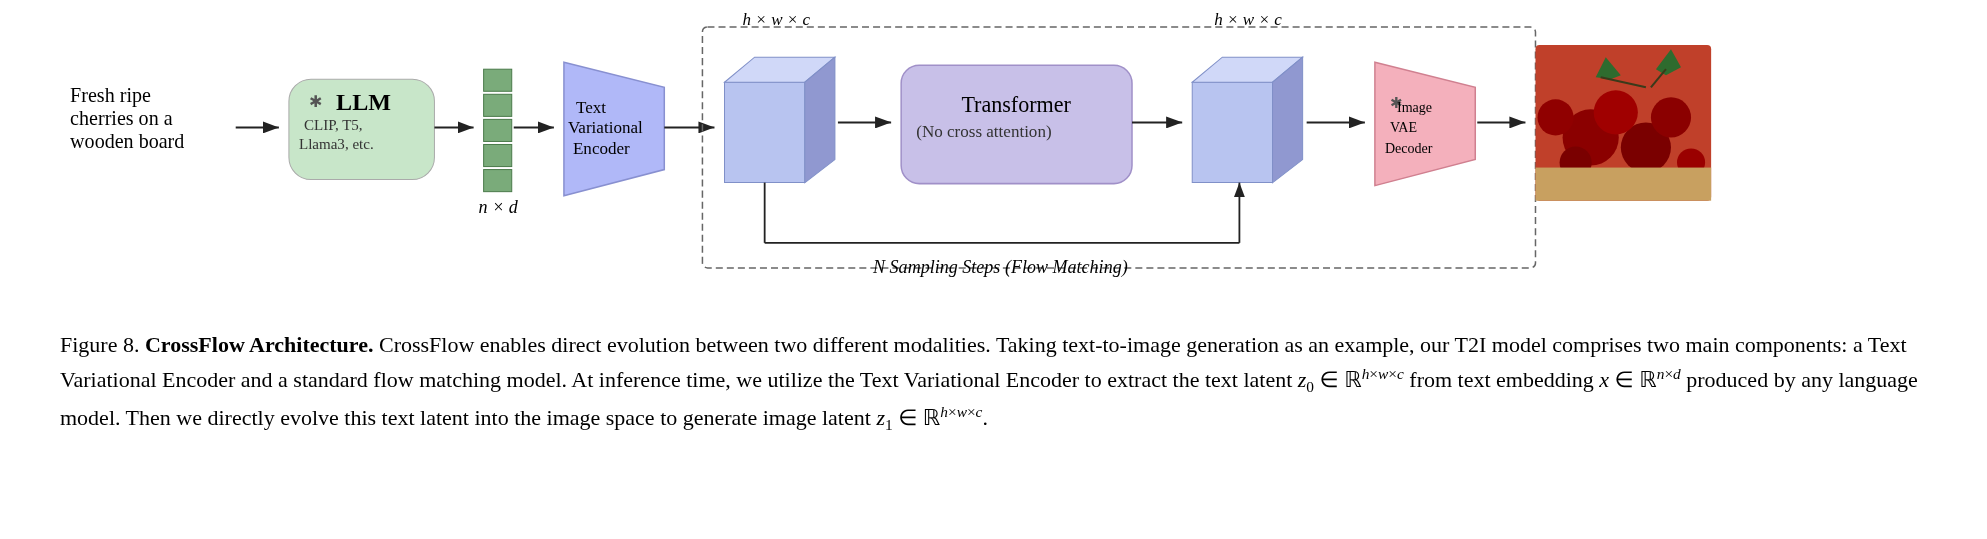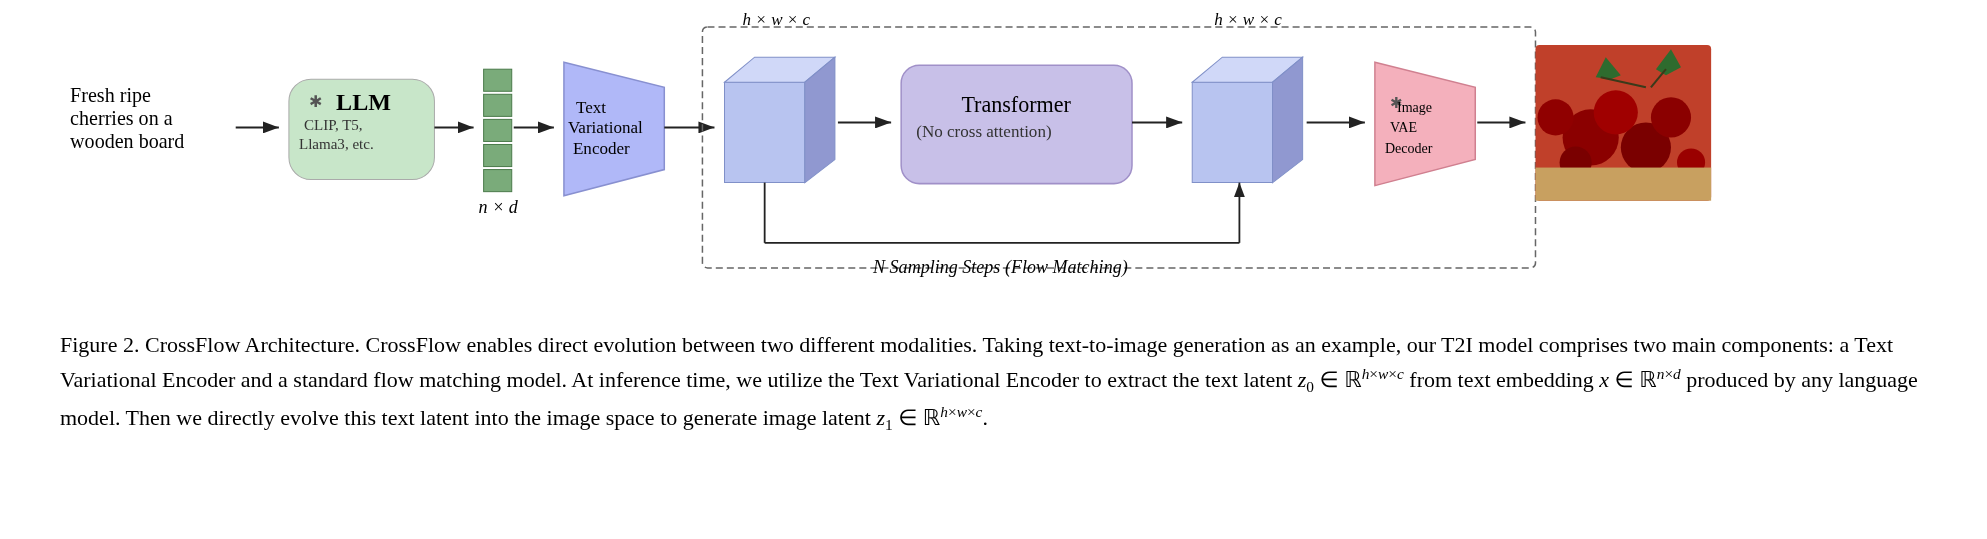--- a/index.html
+++ b/index.html
@@ -148,16 +148,16 @@
     <polygon points="1610,62 1625,42 1635,60 1620,68" fill="#2e6b2e"></polygon>
     <line x1="1555" y1="70" x2="1600" y2="80" stroke="#3a3a1a" stroke-width="2"></line>
     <line x1="1620" y1="62" x2="1605" y2="80" stroke="#3a3a1a" stroke-width="2"></line>
 
     <rect x="1490" y="160" width="175" height="33" rx="0" ry="0" fill="#c8a060"></rect>
 
   </svg>
 </div>
 
 <div class="caption-area">
-  <span>Figure 2.</span>
-  <span style="font-weight:normal;"> CrossFlow Architecture.</span>
+  <span>Figure 8.</span>
+  <span style="font-weight:bold;"> CrossFlow Architecture.</span>
   <span> CrossFlow enables direct evolution between two different modalities. Taking text-to-image generation as an example, our T2I model comprises two main components:  a Text Variational Encoder and a standard flow matching model.  At inference time, we utilize the Text Variational Encoder to extract the text latent <em>z</em><sub>0</sub> ∈ ℝ<sup><em>h</em>×<em>w</em>×<em>c</em></sup> from text embedding <em>x</em> ∈ ℝ<sup><em>n</em>×<em>d</em></sup> produced by any language model. Then we directly evolve this text latent into the image space to generate image latent <em>z</em><sub>1</sub> ∈ ℝ<sup><em>h</em>×<em>w</em>×<em>c</em></sup>.</span>
 </div>
 
 </body></html>

